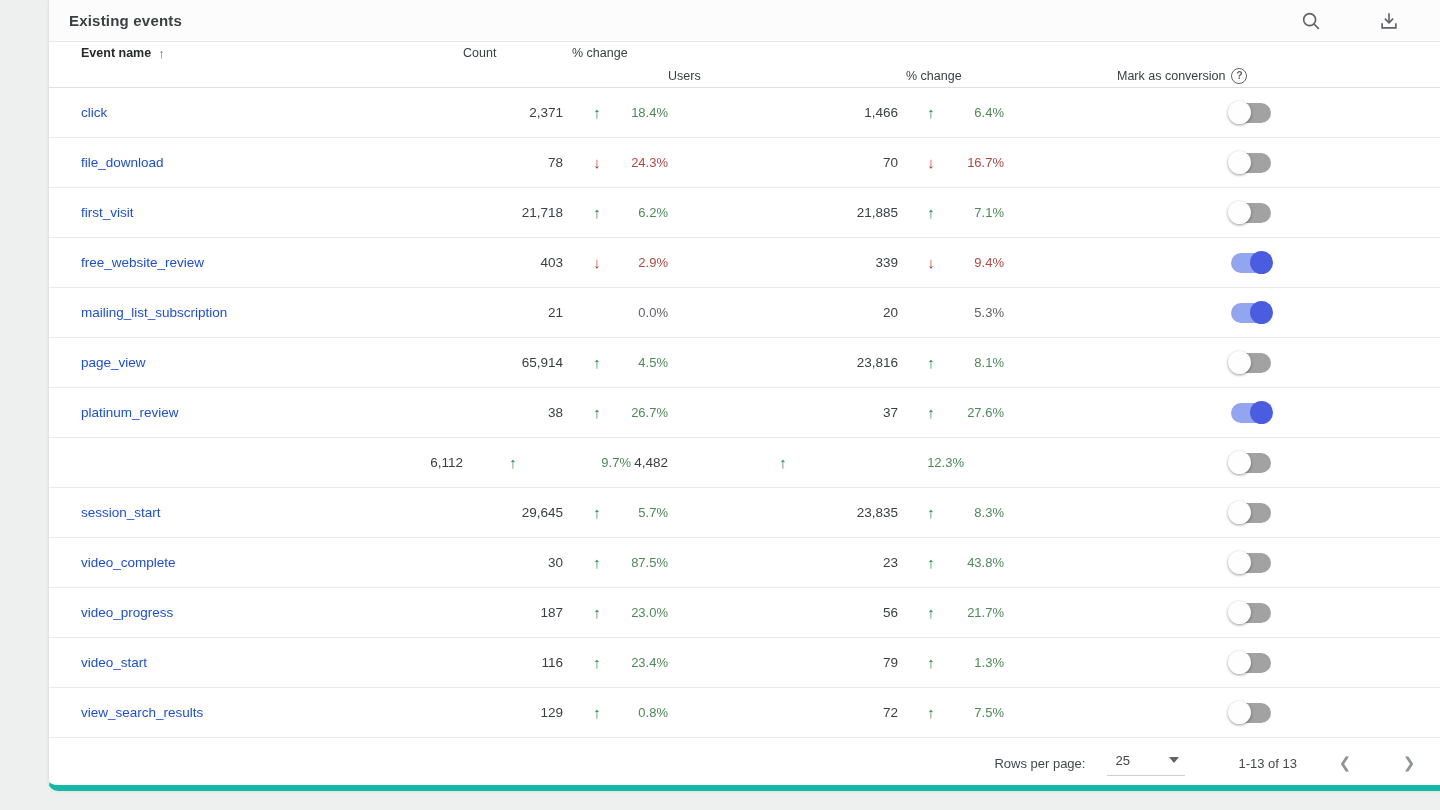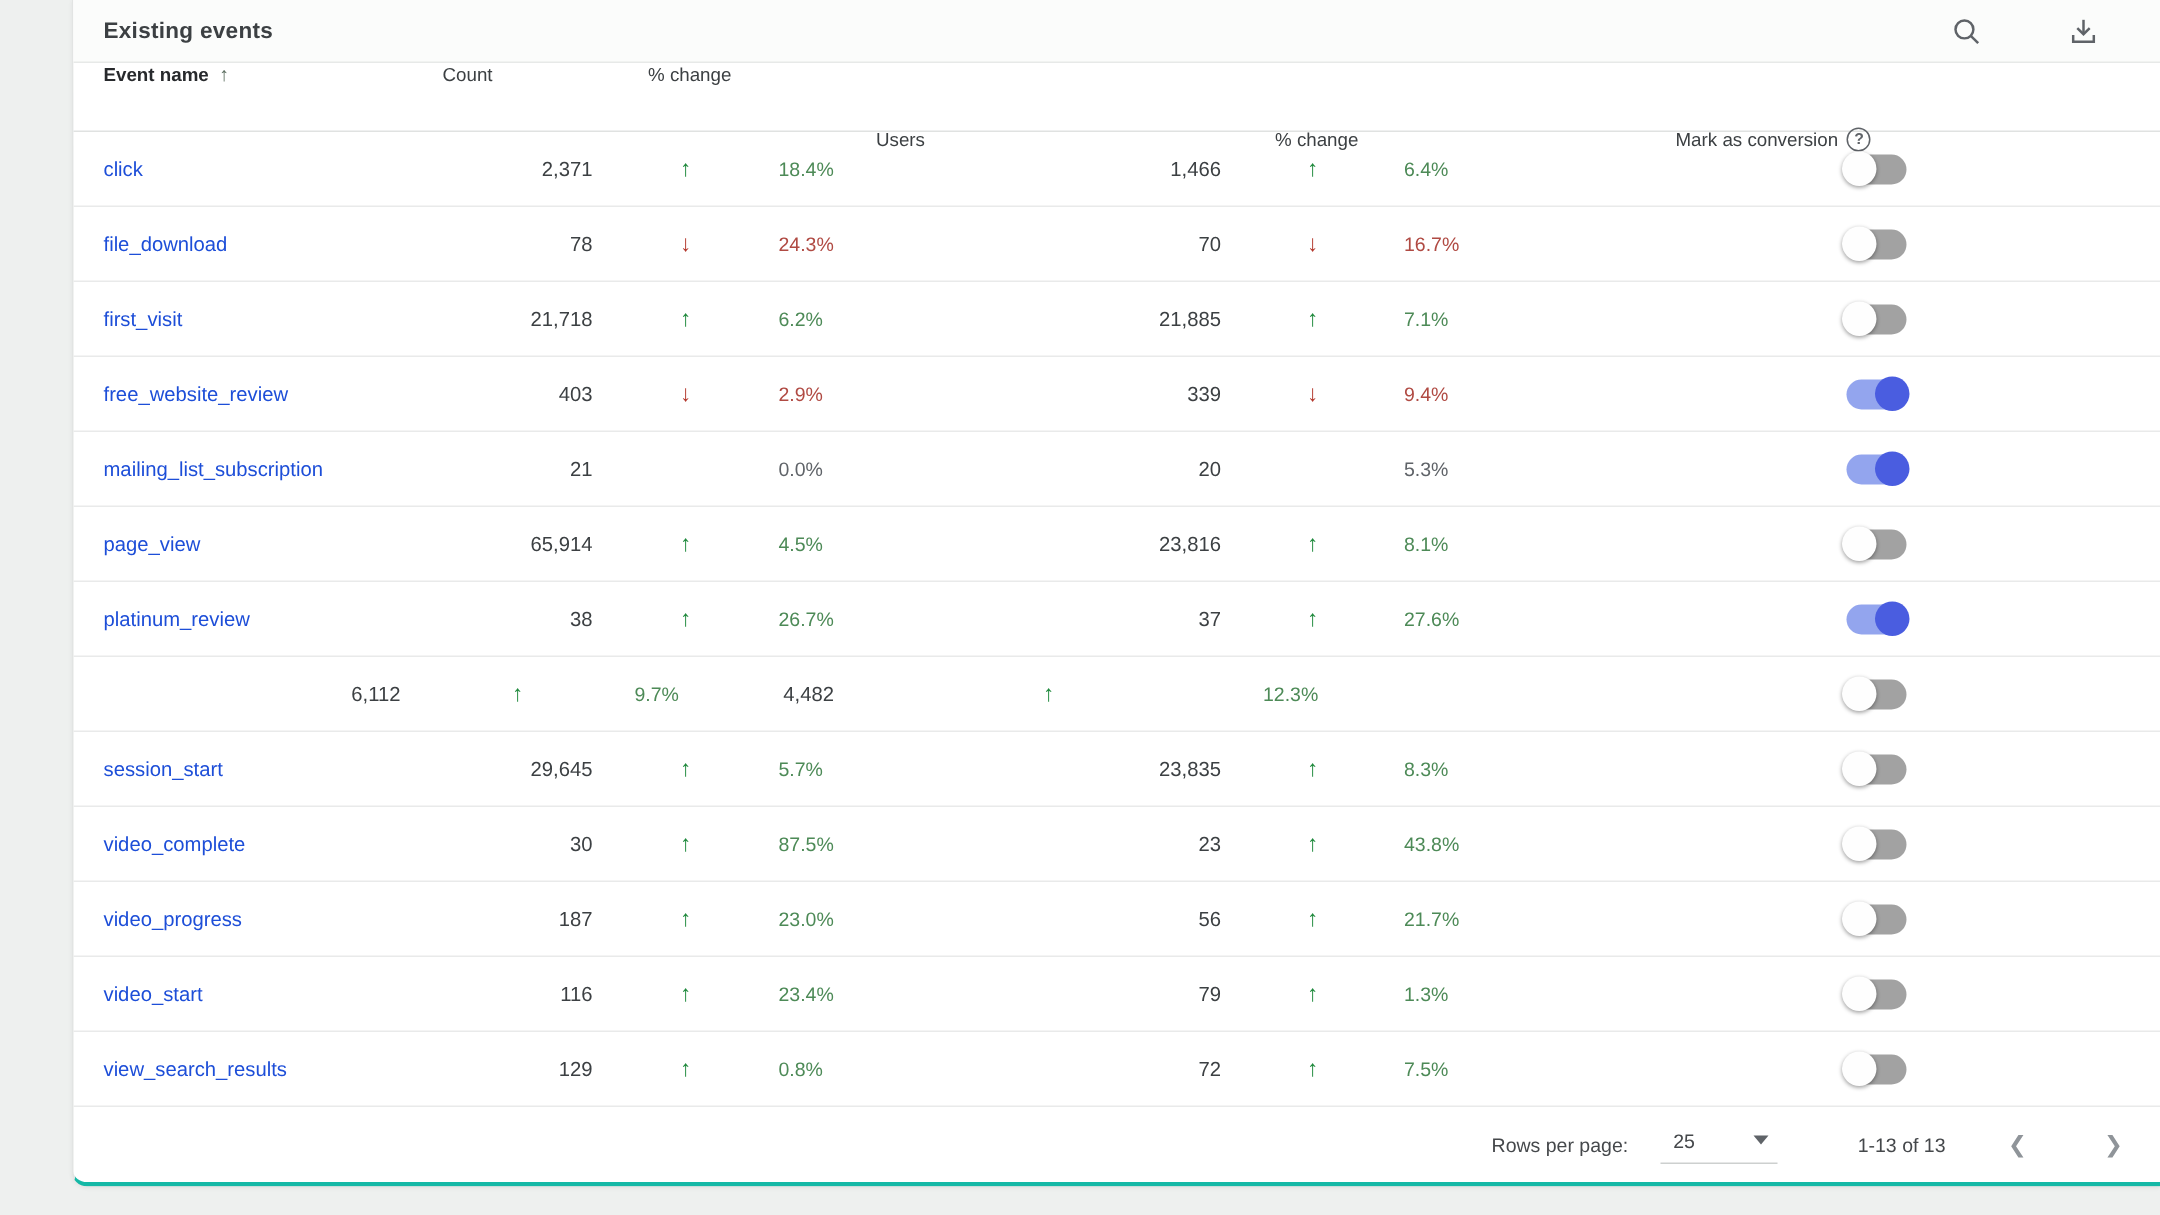--- a/index.html
+++ b/index.html
@@ -7,41 +7,40 @@
     width: 1440px; height: 810px; overflow: hidden;
     background: #eef0ef;
     font-family: "Liberation Sans", sans-serif;
     color: #3c4043;
   }
   .card {
     position: absolute; left: 48px; top: 0;
     width: 1392px; height: 791px;
     background: #ffffff;
     border-left: 1px solid #e2e4e3;
-    border-bottom: 3px solid #14b8a6;
+    border-bottom: 6px solid #14b8a6;
     border-radius: 0 0 0 10px;
     box-shadow: 0 1px 3px rgba(60,64,67,.08);
   }
   
   .titlebar {
     height: 42px; display: flex; align-items: center;
     padding: 0 0 0 20px; background: #fbfcfb;
     border-bottom: 1px solid #e7e9e8;
   }
   .title { font-size: 15px; font-weight: 600; color: #3c4043; letter-spacing: .2px; }
   .titlebar-actions { margin-left: auto; display: flex; align-items: center; gap: 54px; padding-right: 39px; }
   .icon-btn { width: 24px; height: 24px; display: flex; align-items: center; justify-content: center; cursor: pointer; background: none; border: none; }
   .icon-btn svg { display: block; }
   
   .grid-row {
     display: grid;
     grid-template-columns: 1fr 100px 68px 37px 230px 66px 40px 436px;
     align-items: center;
-    padding-left: 20px;
-    gap: 28px;
+    padding-left: 32px;
   }
   
   .thead {
     height: 46px; border-bottom: 1px solid #e0e2e1;
     font-size: 12.5px; color: #3c4043;
   }
   .th-name { font-weight: 700; color: #27292c; display: flex; align-items: center; gap: 7px; }
   .sort-arrow { font-size: 13px; font-weight: 700; color: #5c6e60; }
   .th-right { }
   .th-span-count { grid-column: 3 / 5; padding-left: 9px; }
@@ -52,21 +51,21 @@
     border: 1.4px solid #5f6368; color: #5f6368;
     font-size: 10.5px; font-weight: 700; line-height: 13px;
     display: inline-flex; align-items: center; justify-content: center;
     cursor: pointer;
   }
   
   .row { height: 50px; border-bottom: 1px solid #e9eaea; font-size: 13.5px; }
   .cell-name { color: #1d4ed8; }
   .cell-num { text-align: right; color: #3c4043; }
   .cell-arrow { text-align: center; font-size: 15px; font-weight: 700; }
-  .cell-pct { font-size: 13px; }
+  .cell-pct { text-align: right; font-size: 13px; }
   .arrow-up { color: #1f8a3d; }
   .arrow-down { color: #b3372c; }
   .pct-up { color: #4d8a57; }
   .pct-down { color: #b04a43; }
   .pct-neutral { color: #5f6368; }
   
   .toggle-cell { grid-column: 8; }
   .toggle { position: relative; width: 45px; height: 24px; margin-left: 224px; cursor: pointer; }
   .toggle .track { position: absolute; left: 3px; top: 2px; width: 40px; height: 20px; border-radius: 10px; }
   .toggle .thumb { position: absolute; top: 0; width: 23px; height: 23px; border-radius: 50%; }

